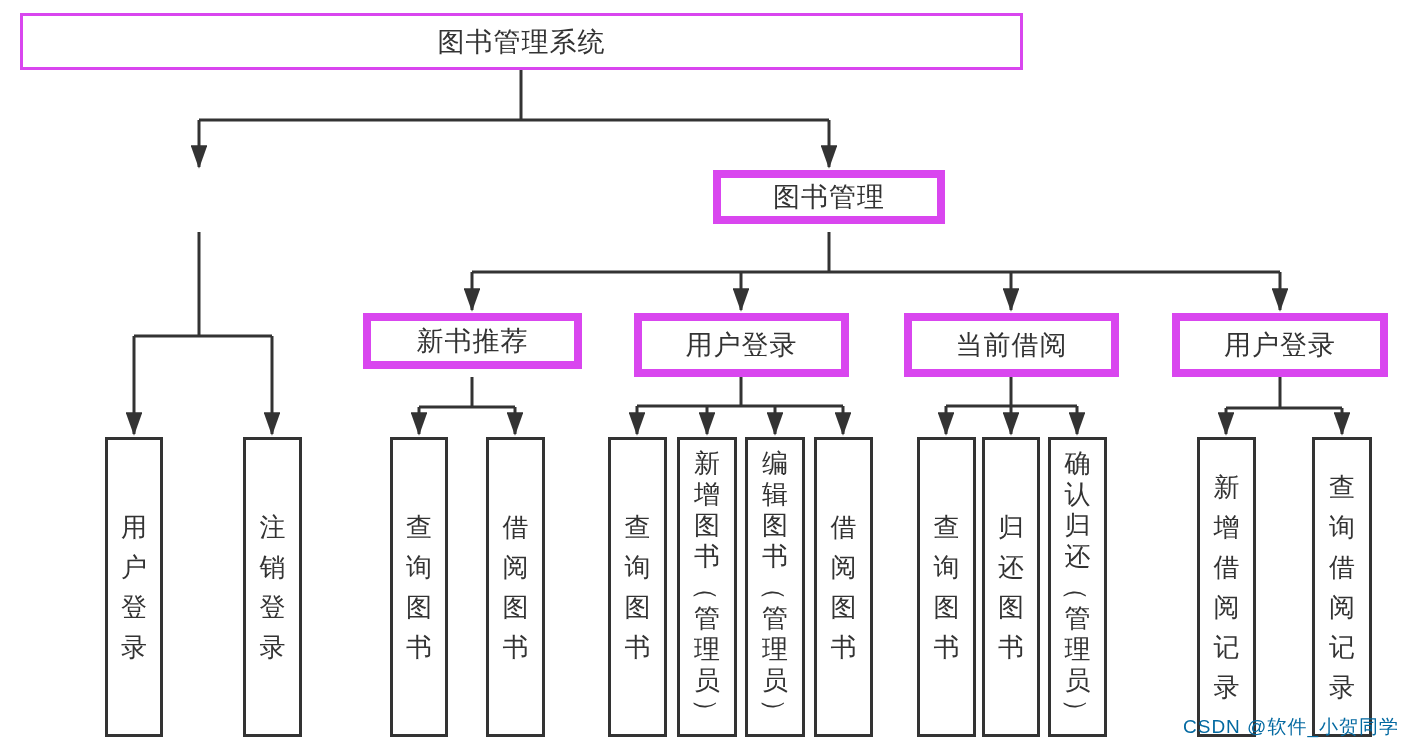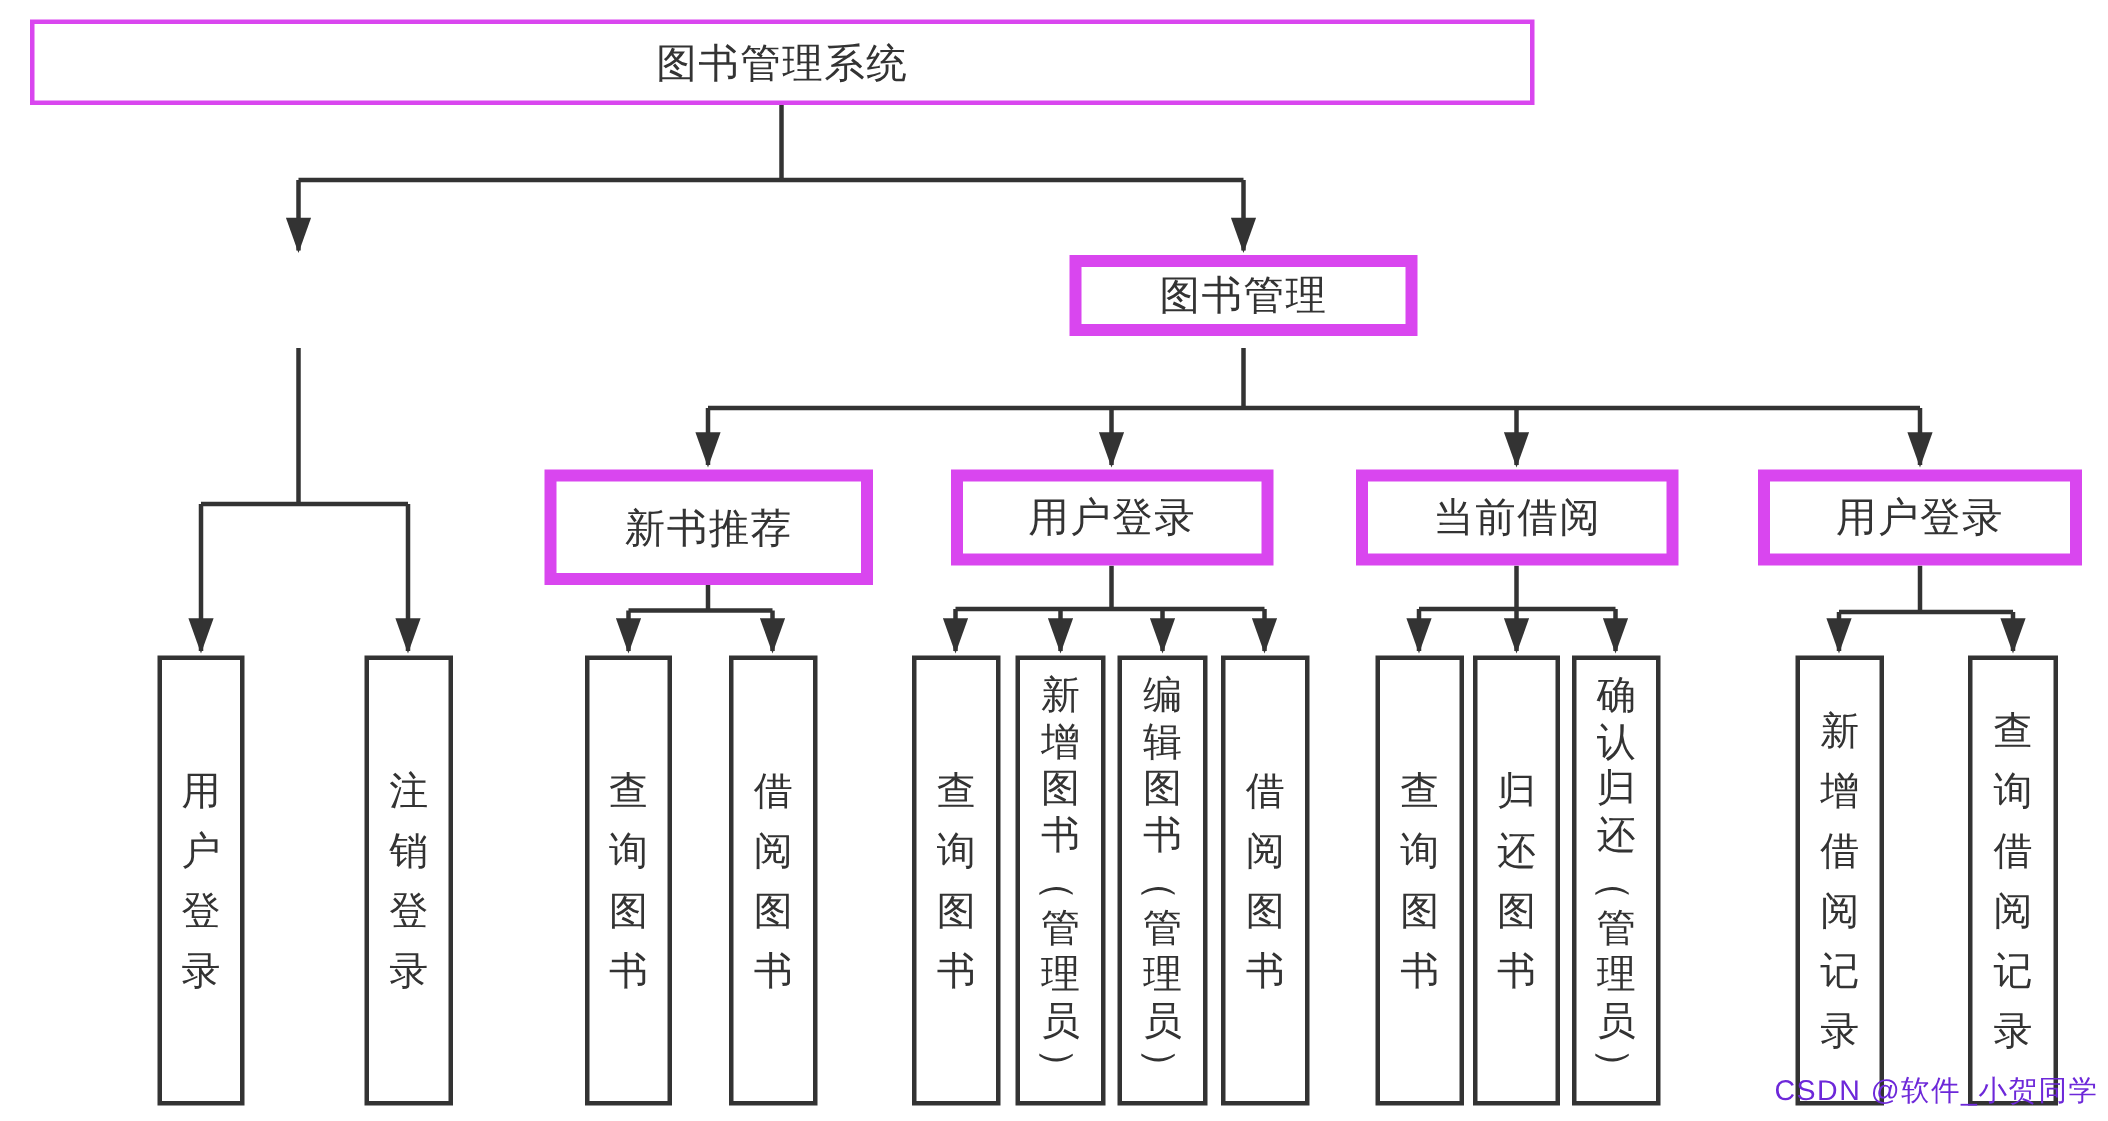--- a/index.html
+++ b/index.html
@@ -58,21 +58,21 @@
     justify-content: center;
     width: 100%;
     line-height: 1;
   }
   .vchar.rot { transform: rotate(90deg); }
   .watermark {
     position: absolute;
     left: 1183px;
     top: 714px;
     font-size: 19px;
-    color: #6d28d9;
+    color: #0369a1;
     letter-spacing: 1px;
     white-space: nowrap;
     z-index: 3;
   }
 </style>
 </head>
 <body>
 
 <div class="canvas">
 
@@ -123,21 +123,21 @@
       <path d="M1226,408 L1342,408"></path>
       <line x1="1226" y1="408" x2="1226" y2="434" marker-end="url(#arw)"></line>
       <line x1="1342" y1="408" x2="1342" y2="434" marker-end="url(#arw)"></line>
     </g>
   </svg>
 
   <div class="node root" style="left:20px; top:13px; width:1003px; height:57px;">图书管理系统</div>
 
   <div class="node" style="left:713px; top:170px; width:232px; height:54px;">图书管理</div>
 
-  <div class="node" style="left:363px; top:313px; width:219px; height:77px;">新书推荐</div>
+  <div class="node" style="left:363px; top:313px; width:219px; height:56px;">新书推荐</div>
   <div class="node" style="left:634px; top:313px; width:215px; height:64px;">用户登录</div>
   <div class="node" style="left:904px; top:313px; width:215px; height:64px;">当前借阅</div>
   <div class="node" style="left:1172px; top:313px; width:216px; height:64px;">用户登录</div>
 
   <div class="vbox" style="left:105px; width:58px;">
     <span class="vlabel">
         <span class="vchar" style="height: 40px;">用</span>
         <span class="vchar" style="height: 40px;">户</span>
         <span class="vchar" style="height: 40px;">登</span>
         <span class="vchar" style="height: 40px;">录</span>

